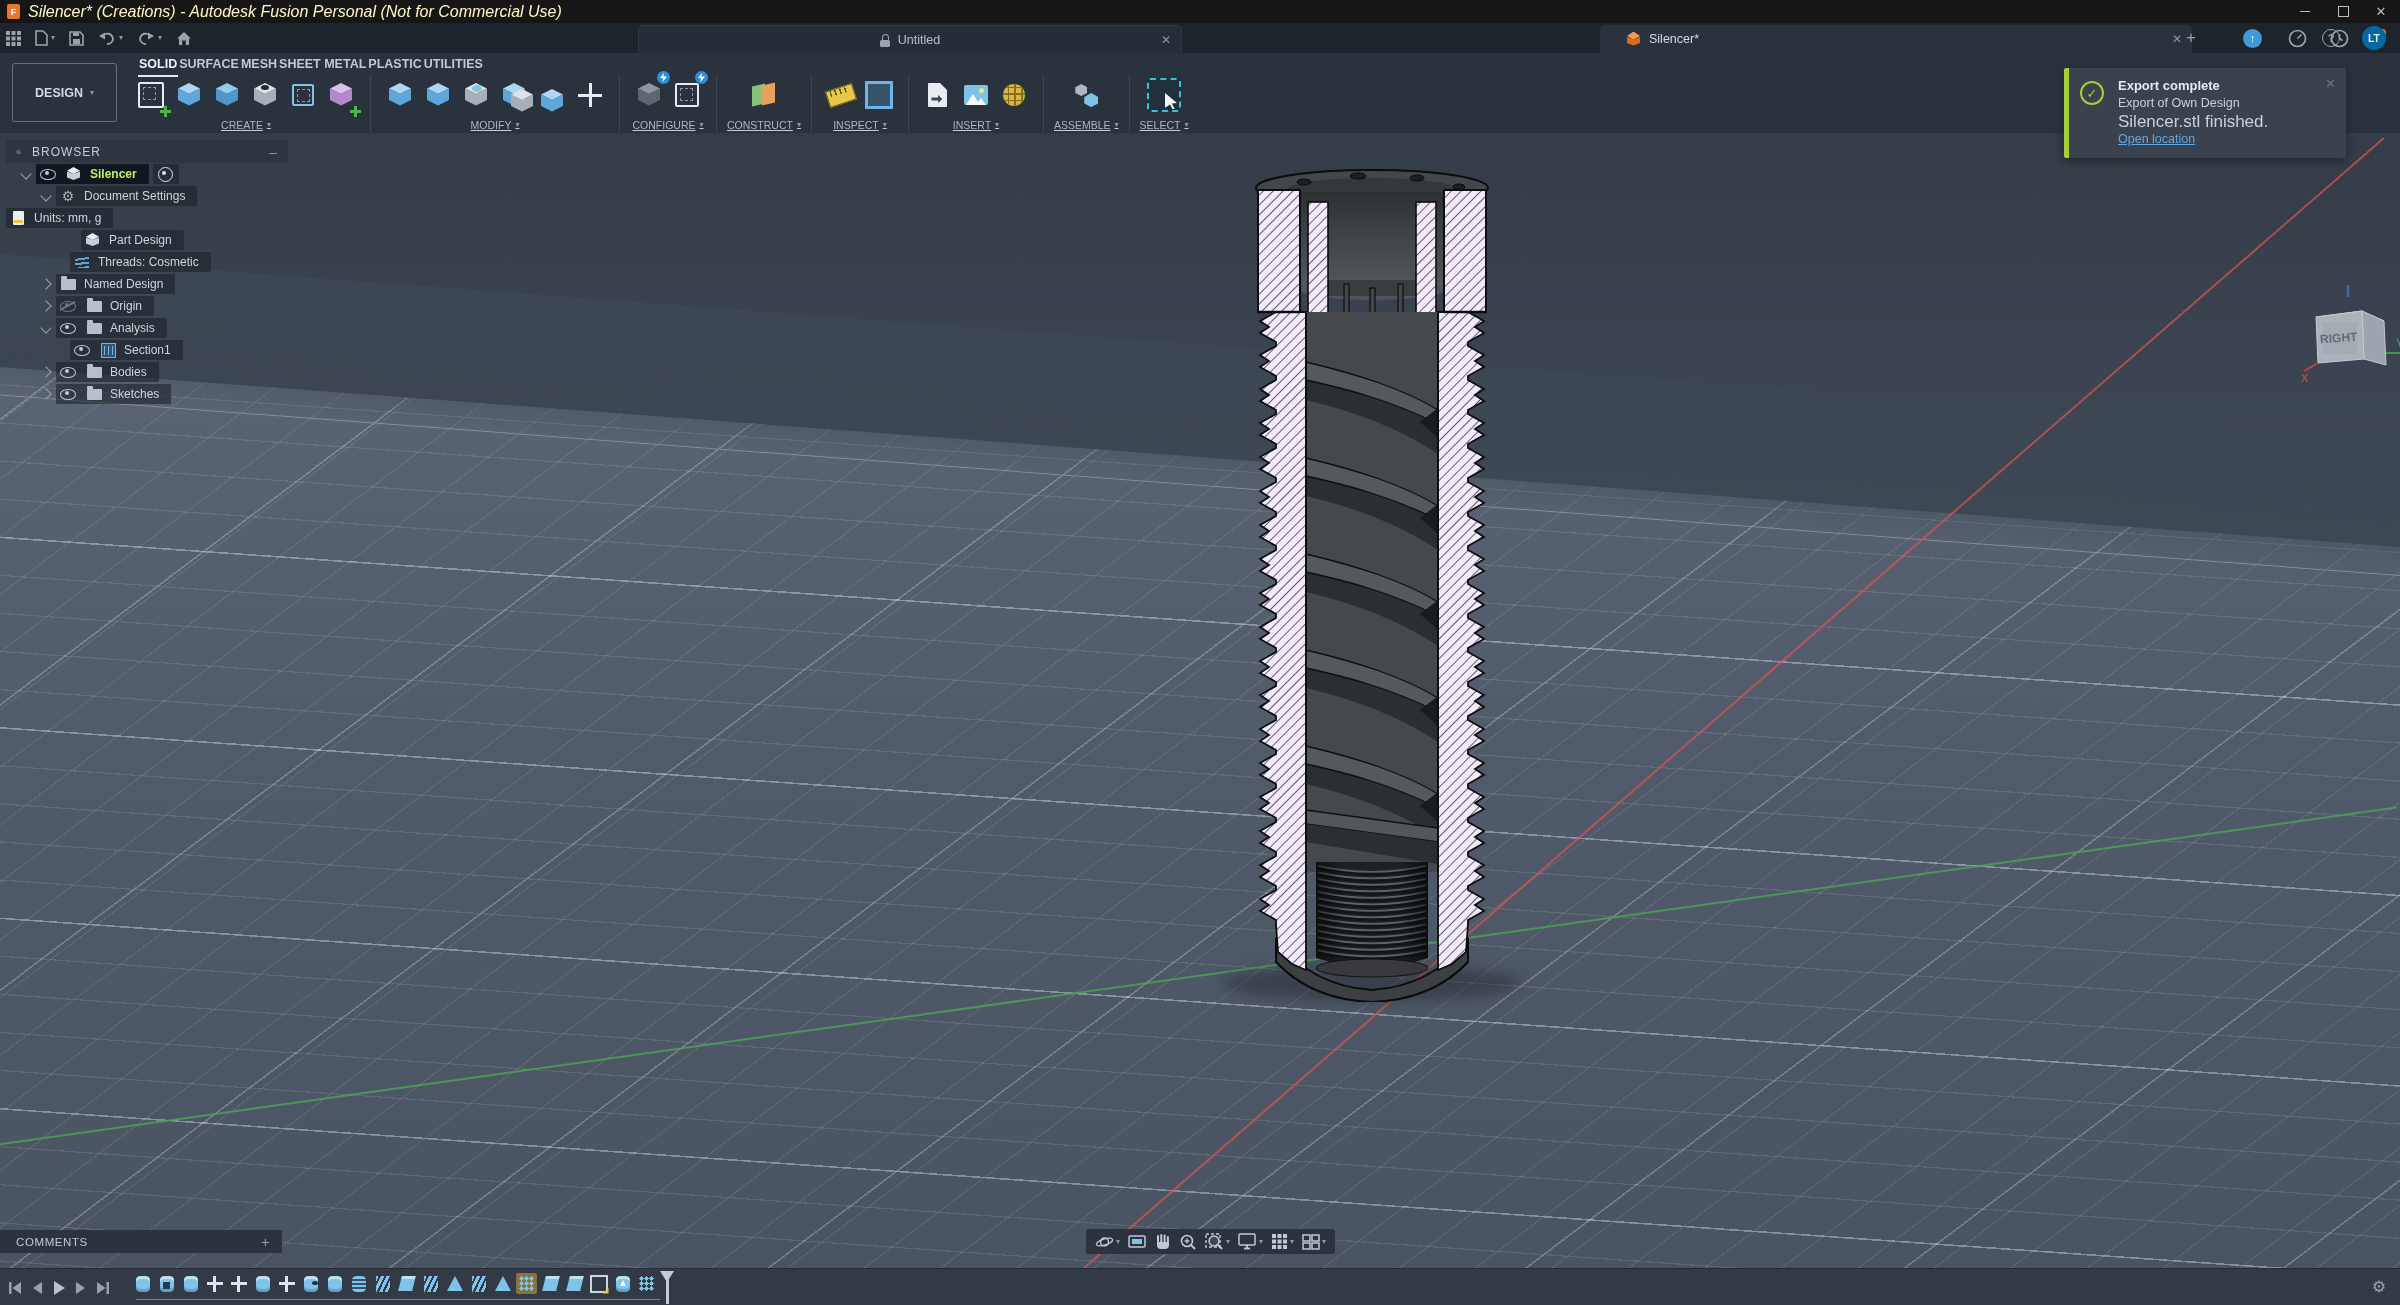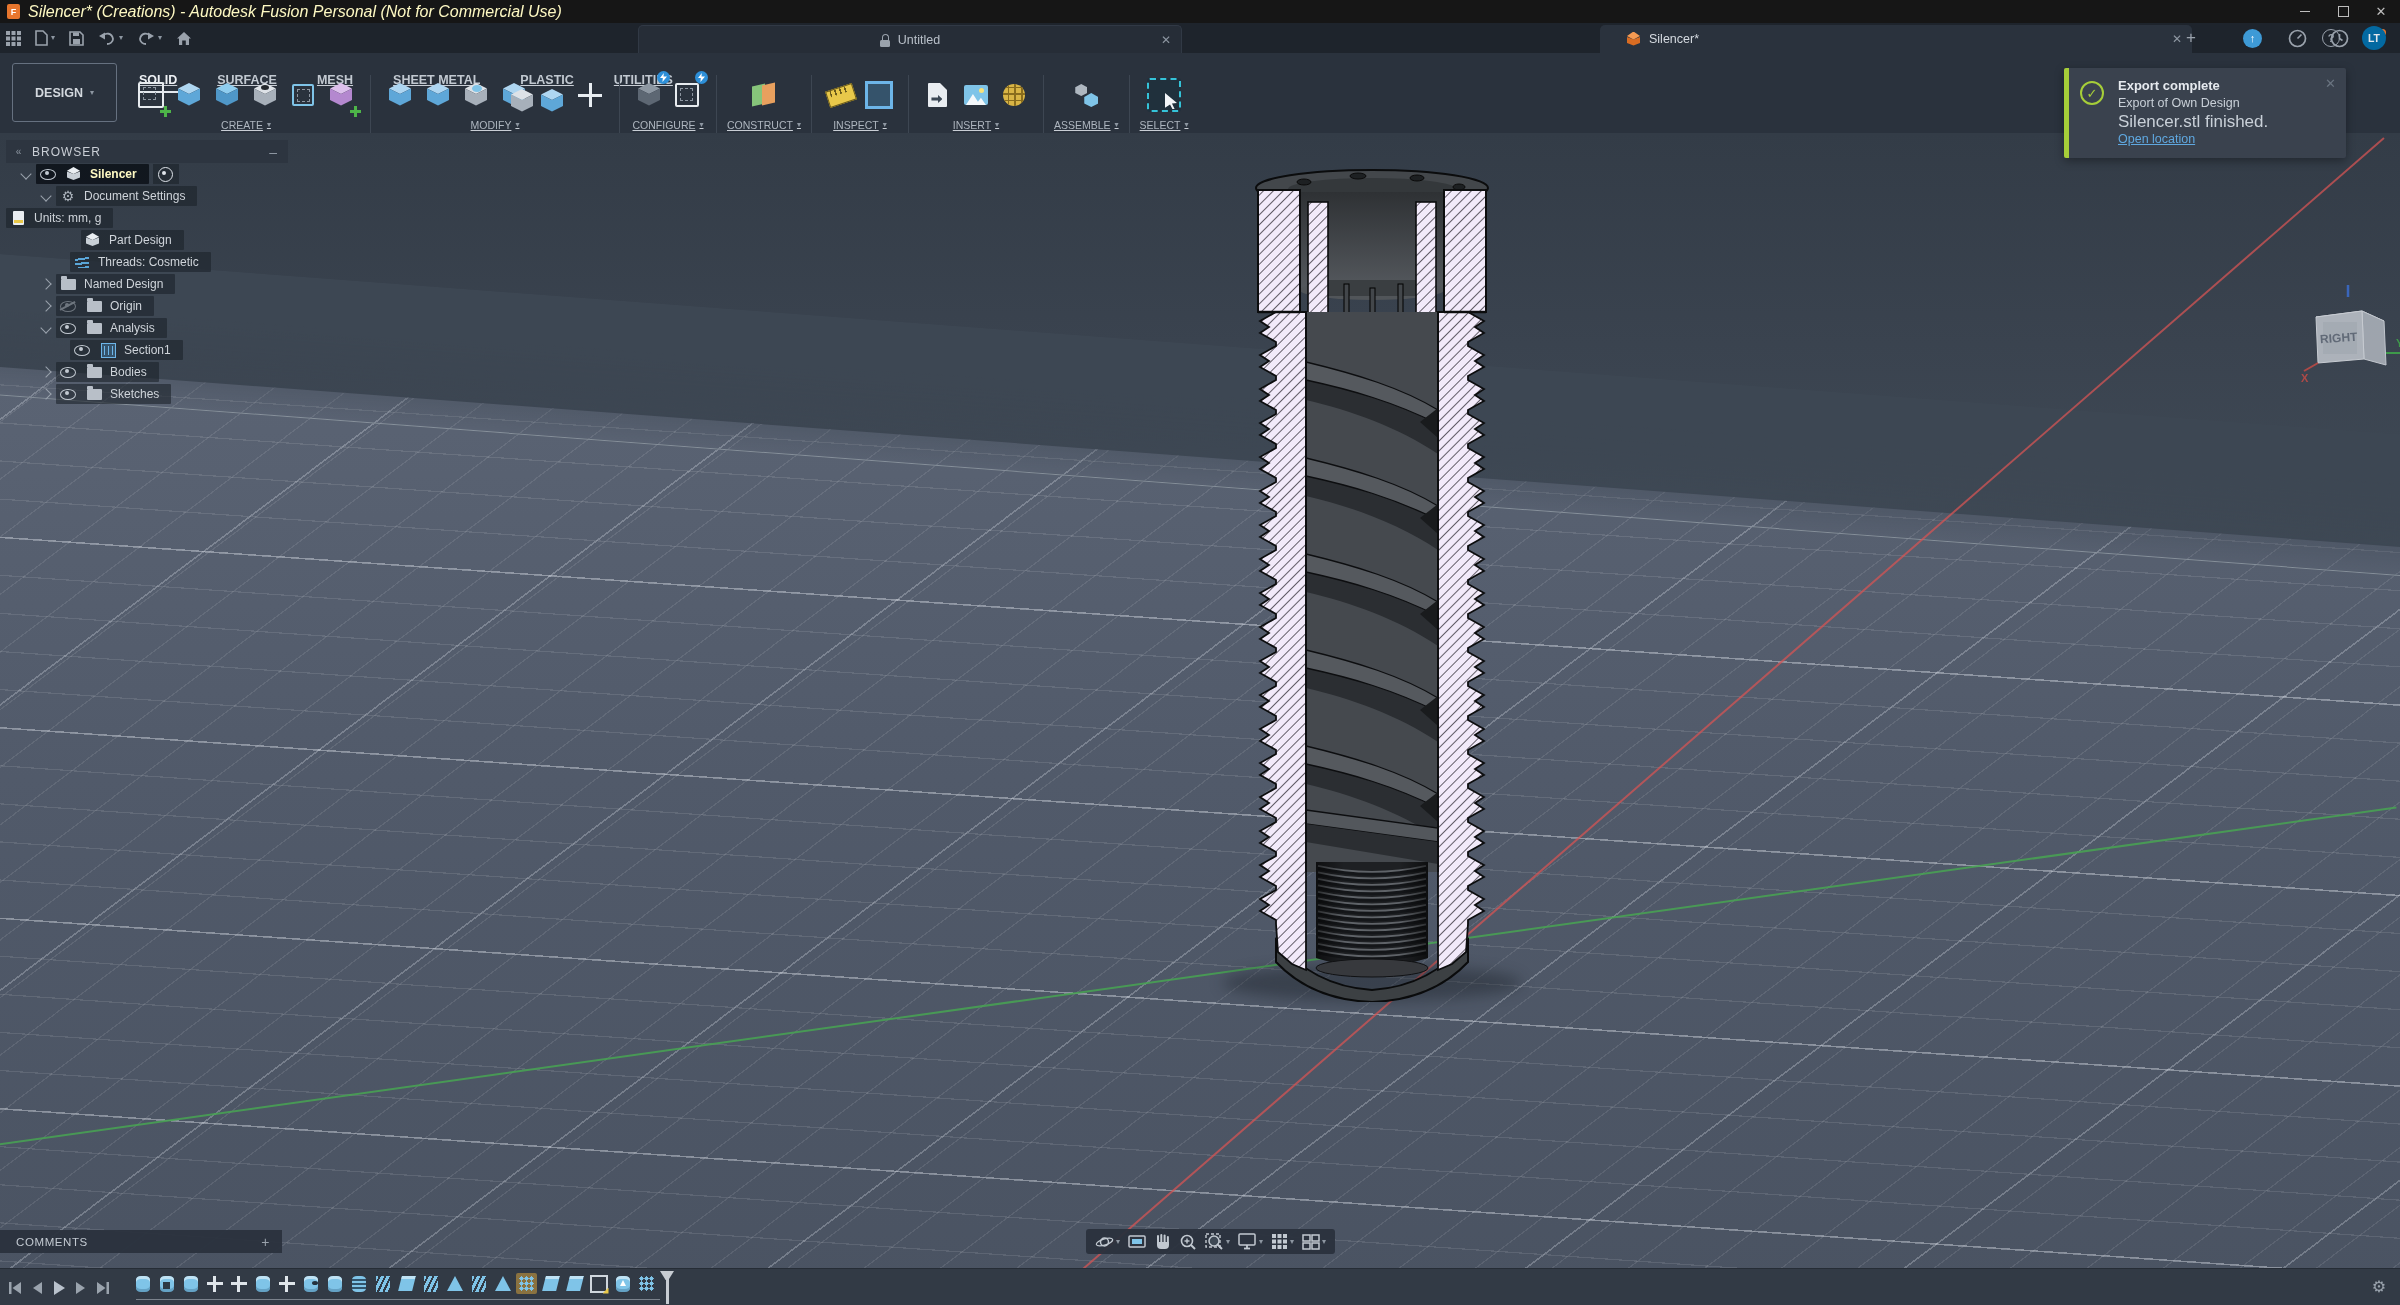--- a/index.html
+++ b/index.html
@@ -44,21 +44,21 @@
   .c-upgrade{background:#3e9ad6;color:#fff;font-size:11px;}
   .c-help{border:1.6px solid #9aa2ac;color:#9aa2ac;width:16px;height:16px;font-size:11px;font-weight:bold;}
   .c-avatar{width:24px;height:24px;background:#0369a1;color:#e3e7ec;font-size:10.5px;font-weight:bold;}
   .bell{width:13px;height:12px;background:#9aa2ac;border-radius:6px 6px 1px 1px;position:relative;}
   .bell::after{content:"";position:absolute;left:4px;bottom:-3px;width:4px;height:3px;background:#9aa2ac;border-radius:50%;}
   .bell .dot{position:absolute;right:-3px;top:-3px;width:7px;height:7px;border-radius:50%;background:#e8762d;}
   
   #ribbon{left:0;top:53px;width:2400px;height:80px;background:#2a323d;border-bottom:1px solid #222933;}
   #design-btn{left:12px;top:10px;width:103px;height:57px;border:1.5px solid #667180;border-radius:3px;
     display:flex;align-items:center;justify-content:center;gap:7px;font-size:12.5px;font-weight:bold;color:#d3d8de;}
-  .rtabs{position:absolute;left:138px;top:18px;display:flex;gap:38px;text-decoration:underline;}
+  .rtabs{position:absolute;left:138px;top:2px;display:flex;}
   .rtab{font-size:12.5px;font-weight:bold;color:#c2c9d1;padding:2px 1px 4px;}
   .rtab.active{color:#eef1f5;border-bottom:2.5px solid #e4e8ee;}
   .groups{position:absolute;left:125px;top:20px;display:flex;align-items:flex-start;}
   .grp{display:flex;flex-direction:column;align-items:center;padding:0 7px;text-decoration:underline;}
   .grp .icons{display:flex;align-items:center;height:44px;}
   .grp .glabel{font-size:10.5px;color:#aeb6bf;margin-top:2px;display:flex;gap:4px;align-items:center;}
   .gsep{width:1px;height:60px;background:#3d4652;margin:2px 3px 0;}
   .ticon{width:38px;height:42px;display:flex;align-items:center;justify-content:center;position:relative;}
   
   .tc{width:26px;height:26px;position:relative;}
@@ -149,21 +149,21 @@
   #browser-header{width:282px;height:23px;background:#2d3540;display:flex;align-items:center;
     font-size:12px;letter-spacing:1px;color:#c9ced5;}
   .bh-collapse{width:26px;text-align:center;color:#8d96a1;font-size:10px;}
   .bh-min{margin-left:auto;margin-right:10px;color:#8d96a1;font-size:14px;}
   .brow{display:flex;align-items:center;height:22px;margin-top:0;}
   .brow .chip{display:inline-flex;align-items:center;height:20px;background:rgba(26,32,40,0.58);
     padding:0 12px 0 2px;border-radius:1px;gap:6px;}
   .brow.sel .chip{background:rgba(12,17,23,0.85);}
   .bcell{width:20px;display:flex;align-items:center;justify-content:center;flex:0 0 auto;}
   .blabel{font-size:12px;color:#cfd4da;white-space:nowrap;}
-  .brow.sel .blabel{color:#fef9c3;font-weight:bold;}
+  .brow.sel .blabel{color:#bef264;font-weight:bold;}
   .chev{width:7px;height:7px;border-right:1.6px solid #9aa2ac;border-bottom:1.6px solid #9aa2ac;}
   .chev.closed{transform:rotate(-45deg);}
   .chev.open{transform:rotate(45deg);}
   .eye{width:14px;height:9px;border:1.5px solid #c2c9d1;border-radius:50%;position:relative;}
   .eye::before{content:"";position:absolute;left:3.5px;top:1.5px;width:4px;height:4px;border-radius:50%;background:#c2c9d1;}
   .eye.off{opacity:0.45;}
   .eye.off::after{content:"";position:absolute;left:-2px;top:3px;width:17px;height:1.6px;background:#c2c9d1;transform:rotate(-28deg);}
   .mini-cube{width:14px;height:14px;position:relative;}
   .mini-cube::before{content:"";position:absolute;left:0;top:3px;width:13px;height:10px;background:#c8cfd6;
     clip-path:polygon(0 15%,50% 40%,100% 15%,100% 75%,50% 100%,0 75%);}

